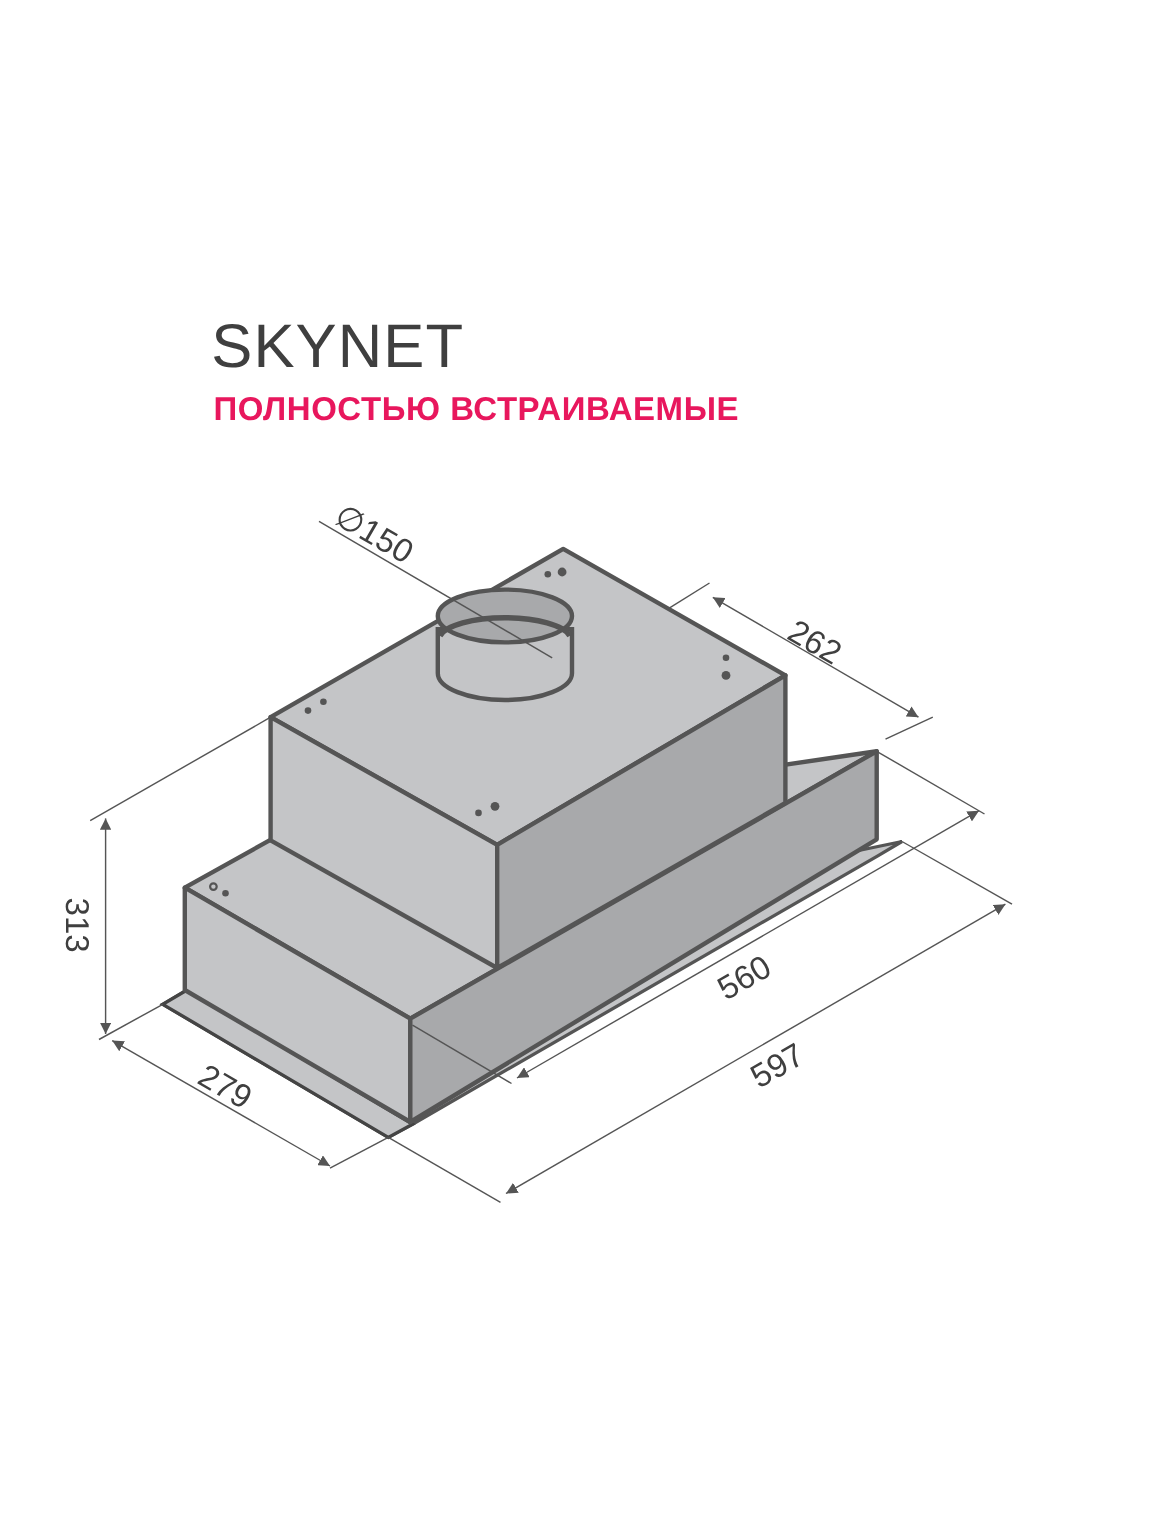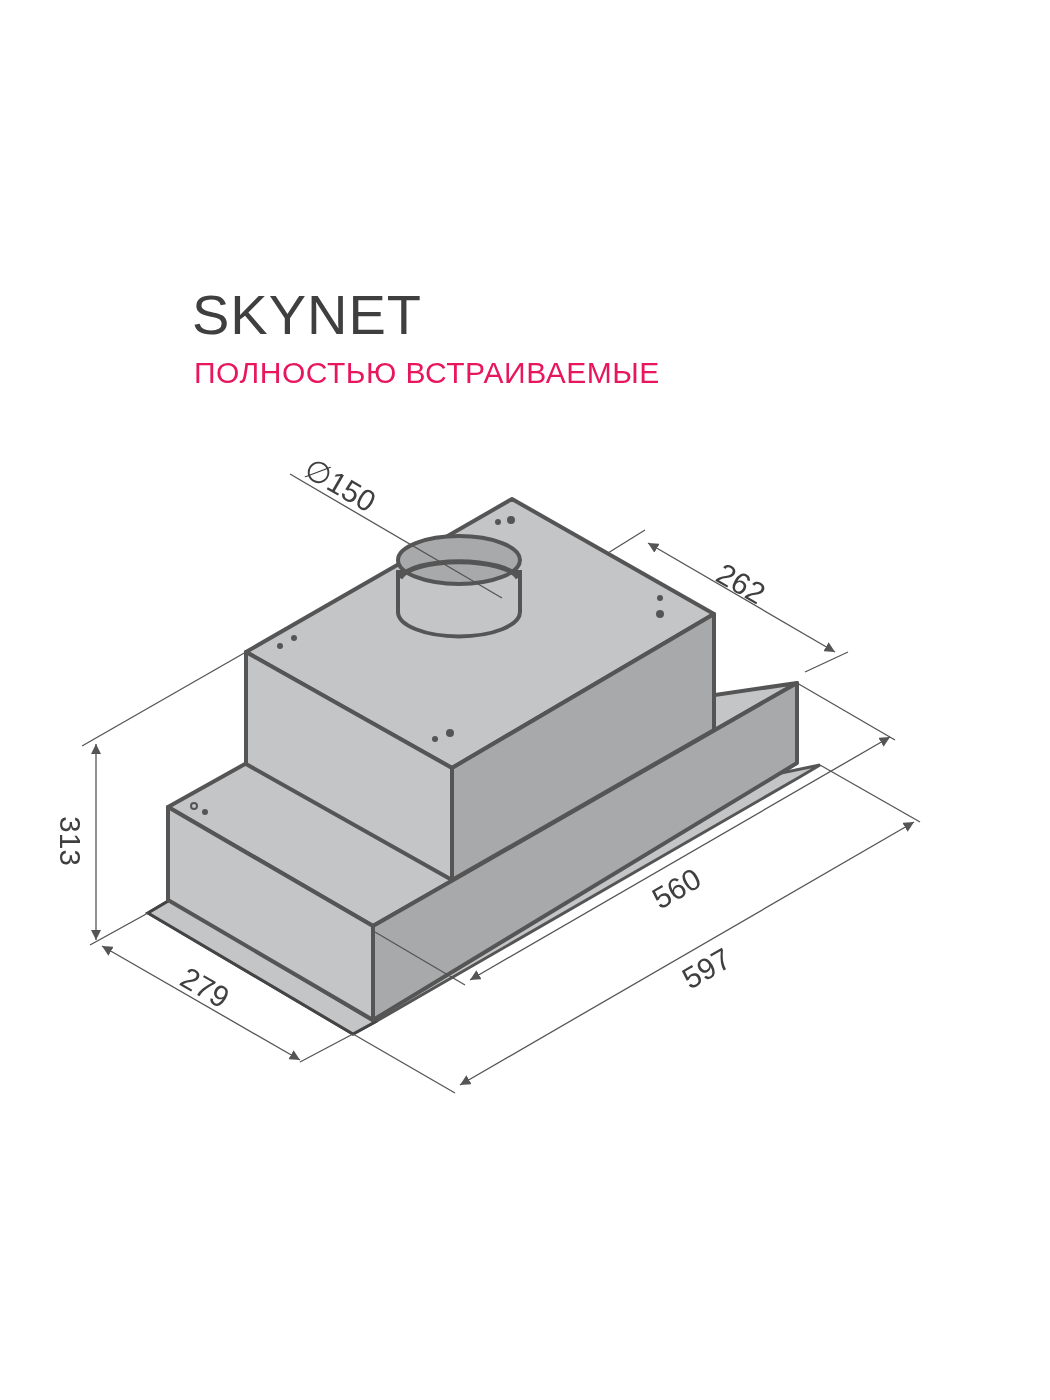--- a/index.html
+++ b/index.html
@@ -1,18 +1,18 @@
 <!DOCTYPE html>
 <html><head>
 <meta charset="utf-8">
 <style>
   html, body { margin: 0; padding: 0; background: #ffffff; }
   .page { position: relative; width: 1050px; height: 1168px; background: #ffffff; overflow: hidden; }
   .title { position: absolute; left: 192px; top: 282px; font-family: "Liberation Sans", sans-serif; font-size: 56px; color: #3f3f3f; letter-spacing: 1px; margin: 0; font-weight: normal; }
-  .subtitle { position: absolute; left: 194px; top: 356px; font-family: "Liberation Sans", sans-serif; font-size: 30px; color: #e8175d; letter-spacing: 0.5px; margin: 0; font-weight: normal; text-align: center; }
+  .subtitle { position: absolute; left: 194px; top: 356px; font-family: "Liberation Sans", sans-serif; font-size: 30px; color: #e8175d; letter-spacing: 0.5px; margin: 0; font-weight: bold; text-align: center; }
   svg.drawing { position: absolute; left: 0; top: 0; }
   .dimtext { font-family: "Liberation Sans", sans-serif; font-size: 30px; fill: #3f3f3f; }
 </style>
 </head>
 <body>
 
 <div class="page">
   <h1 class="title">SKYNET</h1>
   <h2 class="subtitle">ПОЛНОСТЬЮ ВСТРАИВАЕМЫЕ</h2>
 

